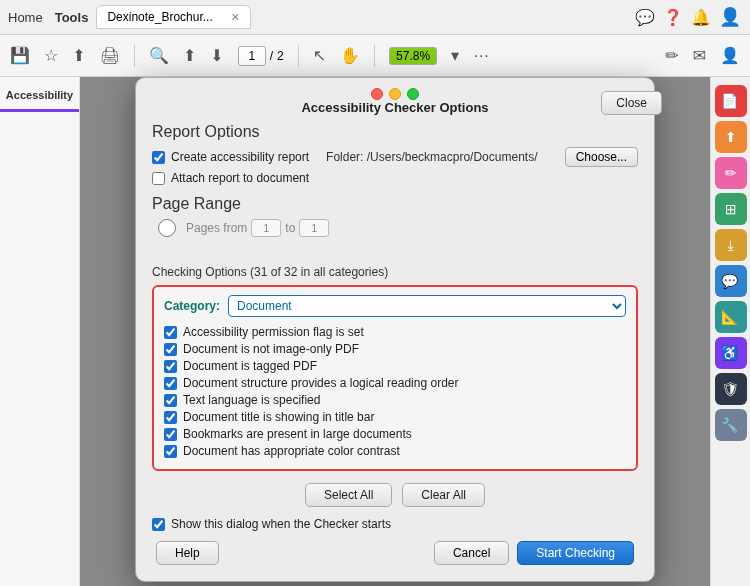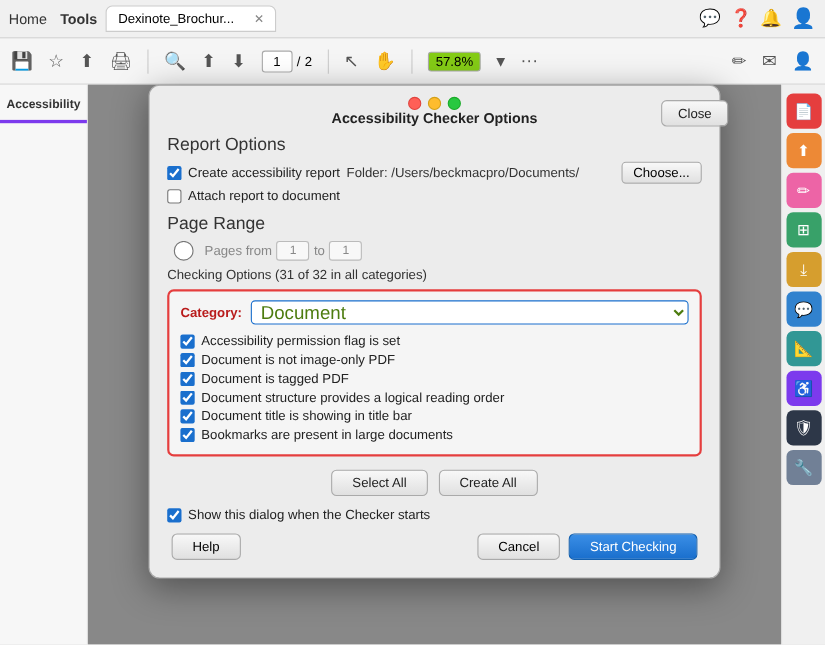--- a/index.html
+++ b/index.html
@@ -219,32 +219,33 @@
     .checkbox-row input[type="checkbox"] {
       width: 13px;
       height: 13px;
       accent-color: #1a6fcd;
       cursor: pointer;
     }
     .folder-path {
       font-size: 12px;
       color: #333;
       flex: 1;
+      margin-left: 11px;
     }
     .choose-btn {
       background: linear-gradient(to bottom, #f8f8f8, #e0e0e0);
       border: 1px solid #aaa;
       border-radius: 4px;
       padding: 2px 10px;
       font-size: 12px;
       cursor: pointer;
     }
 
     .page-range {
-      margin-bottom: 6px;
+      margin-bottom: 28px;
     }
     .radio-row {
       display: flex;
       align-items: center;
       gap: 16px;
       font-size: 12px;
     }
     .radio-group {
       display: flex;
       align-items: center;
@@ -288,32 +289,32 @@
     }
     .category-row {
       display: flex;
       align-items: center;
       gap: 8px;
       margin-bottom: 8px;
     }
     .category-label {
       font-size: 12px;
       font-weight: 600;
-      color: #b91c1c;
+      color: #0f766e;
       white-space: nowrap;
     }
     .category-select {
       flex: 1;
       height: 22px;
       border: 1px solid #1a6fcd;
       border-radius: 4px;
       background: white;
-      font-size: 17px;
+      font-size: 12px;
       padding: 0 4px;
-      color: #4d7c0f;
+      color: #0369a1;
       cursor: pointer;
     }
     .check-item {
       display: flex;
       align-items: center;
       gap: 6px;
       font-size: 12px;
       color: #222;
       margin-bottom: 3px;
     }
@@ -519,32 +520,40 @@
             <div class="check-item">
               <input type="checkbox" checked="" style="">
               <span>Document is tagged PDF</span>
             </div>
             <div class="check-item">
               <input type="checkbox" checked="" style="">
               <span>Document structure provides a logical reading order</span>
             </div>
             <div class="check-item">
               <input type="checkbox" checked="" style="">
+              <span>Text language is specified</span>
+            </div>
+            <div class="check-item">
+              <input type="checkbox" checked="" style="">
               <span>Document title is showing in title bar</span>
             </div>
             <div class="check-item">
               <input type="checkbox" checked="" style="">
               <span>Bookmarks are present in large documents</span>
+            </div>
+            <div class="check-item">
+              <input type="checkbox" checked="" style="">
+              <span>Document has appropriate color contrast</span>
             </div>
           </div>
         </div>
 
         <div class="action-row">
           <button class="action-btn">Select All</button>
-          <button class="action-btn">Create All</button>
+          <button class="action-btn">Clear All</button>
         </div>
 
         <div class="show-dialog-row">
           <input type="checkbox" checked="" style="">
           <span>Show this dialog when the Checker starts</span>
         </div>
 
         <div class="bottom-row">
           <button class="help-btn">Help</button>
           <div style="display:flex;gap:8px;">

